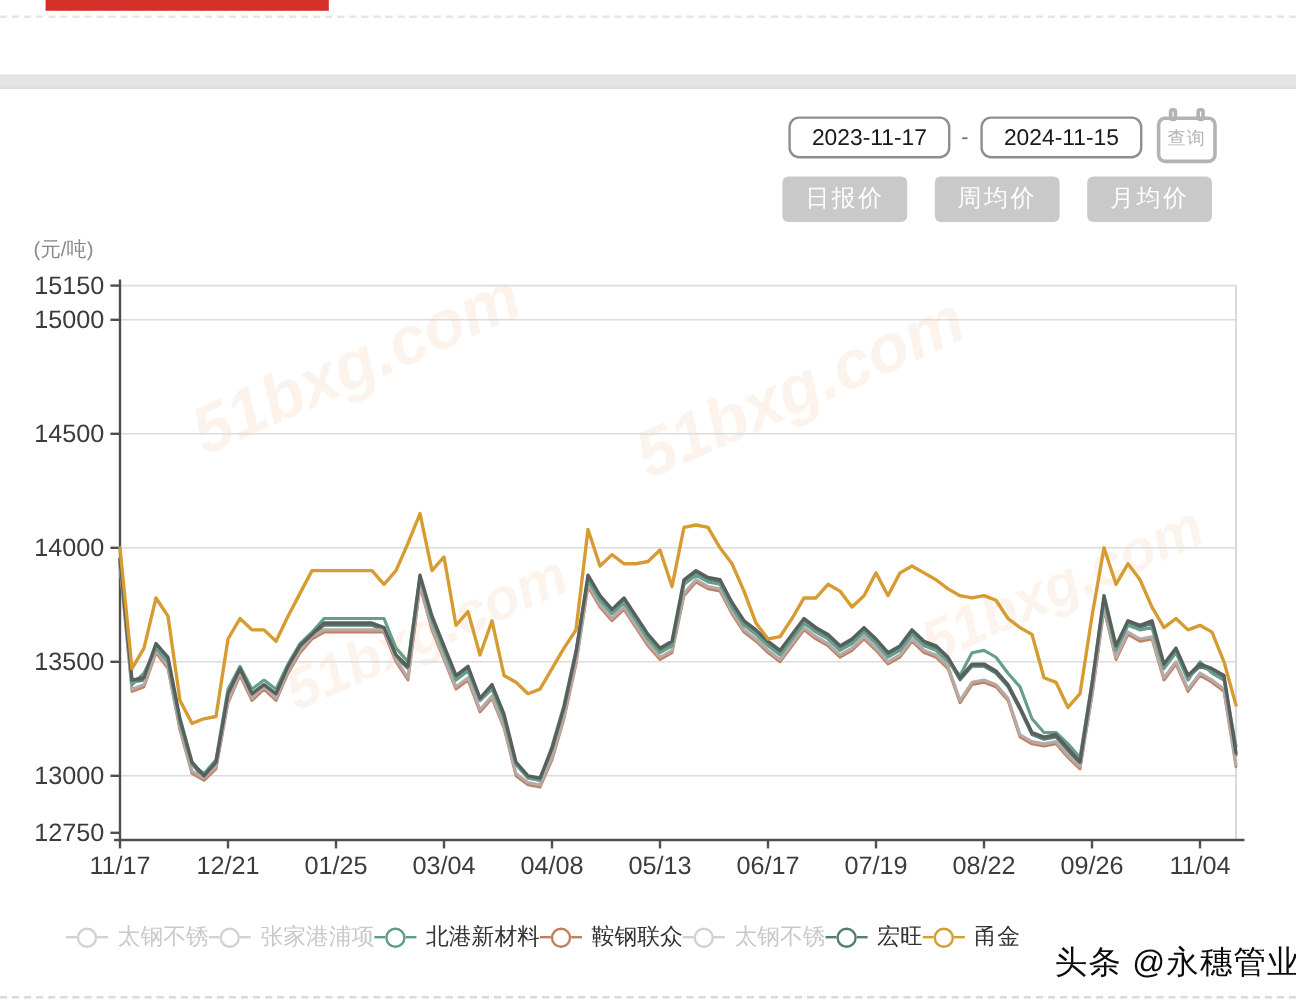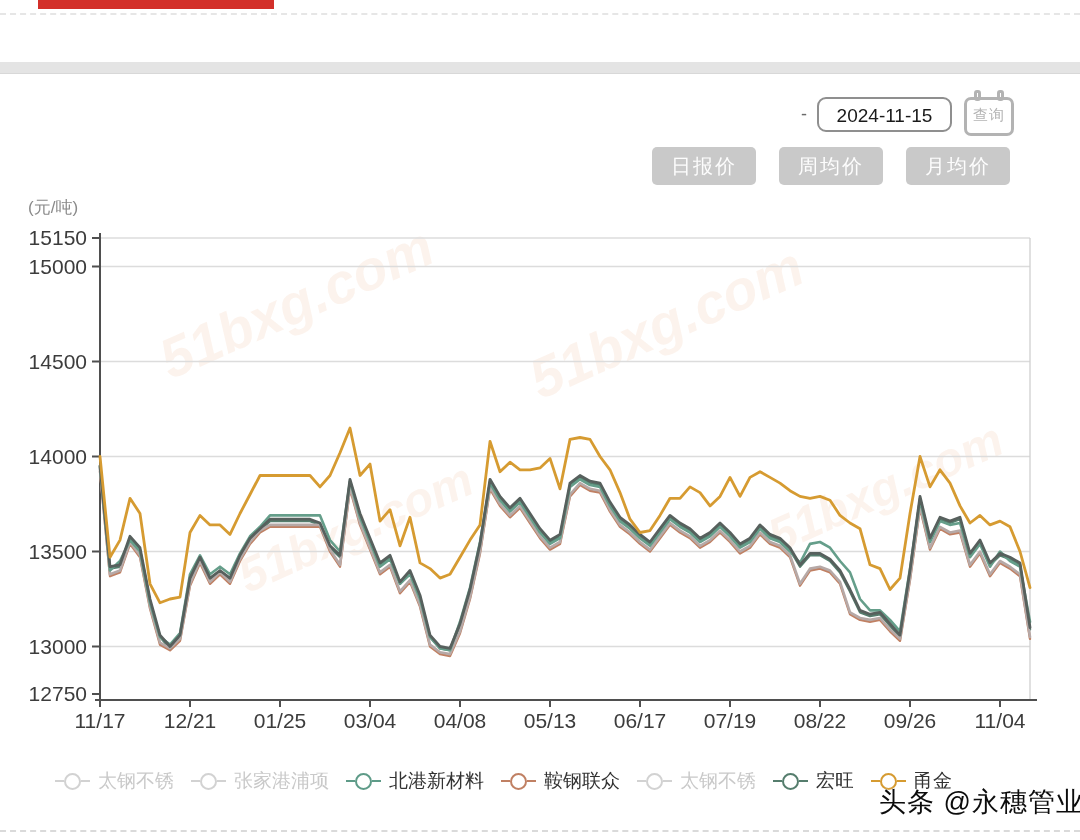--- a/index.html
+++ b/index.html
@@ -21,21 +21,21 @@
   .cal-body{position:absolute;left:0;top:7px;width:50px;height:39px;border:3px solid #b3b3b3;border-radius:7px;box-sizing:border-box;}
   .cal-ear{position:absolute;top:0;width:7px;height:11px;border:3px solid #b3b3b3;border-radius:3px;background:#fff;box-sizing:border-box;}
   .cal-ear.l{left:10px;} .cal-ear.r{left:33px;}
   .cal-text{position:absolute;left:0;top:16px;width:50px;text-align:center;font-size:15px;color:#b3b3b3;letter-spacing:1px;}
   .price-tab{position:absolute;top:147px;width:104px;height:38px;background:#c9c9c9;border-radius:5px;
              color:#fdfdfd;font-size:20px;text-align:center;line-height:38px;letter-spacing:2px;cursor:pointer;}
   
   .unit-label{position:absolute;left:28px;top:196px;font-size:17px;color:#8a8a8a;}
   #chart-svg{position:absolute;left:0;top:0;width:1080px;height:840px;pointer-events:none;}
   
-  .legend-row{position:absolute;left:55px;display:flex;align-items:flex-start;gap:17px;}
+  .legend-row{position:absolute;left:55px;display:flex;align-items:flex-start;}
   #legend-row-1{top:768px;} #legend-row-2{top:804px;}
   .legend-item{display:flex;align-items:center;cursor:pointer;}
   .lg-line{width:9px;height:2px;}
   .lg-ring{width:13px;height:13px;border-radius:50%;border:2px solid;background:#fff;}
   .lg-label{margin-left:8px;font-size:19px;color:#333;}
   .legend-item.disabled .lg-label{color:#c9c9c9;}
   
   .wm-diag{position:absolute;font-size:56px;font-weight:bold;font-style:italic;color:rgba(225,120,60,0.09);
            transform:rotate(-24deg);white-space:nowrap;pointer-events:none;}
   .brand-wm{position:absolute;left:879px;top:784px;font-size:27px;font-weight:400;color:#0c0c0c;
@@ -45,20 +45,21 @@
 </head>
 <body>
 
 <div id="app">
 
   <div class="top-red-bar"></div>
   <div class="top-dashes"></div>
 
   <div class="divider"></div>
 
+  <div id="date-from" class="date-input">2023-11-17</div>
   <div class="date-sep">-</div>
   <div id="date-to" class="date-input">2024-11-15</div>
 
   <div class="query-btn">
     <span class="cal-ear l"></span>
     <span class="cal-ear r"></span>
     <span class="cal-body"></span>
     <span class="cal-text">查询</span>
   </div>
 

